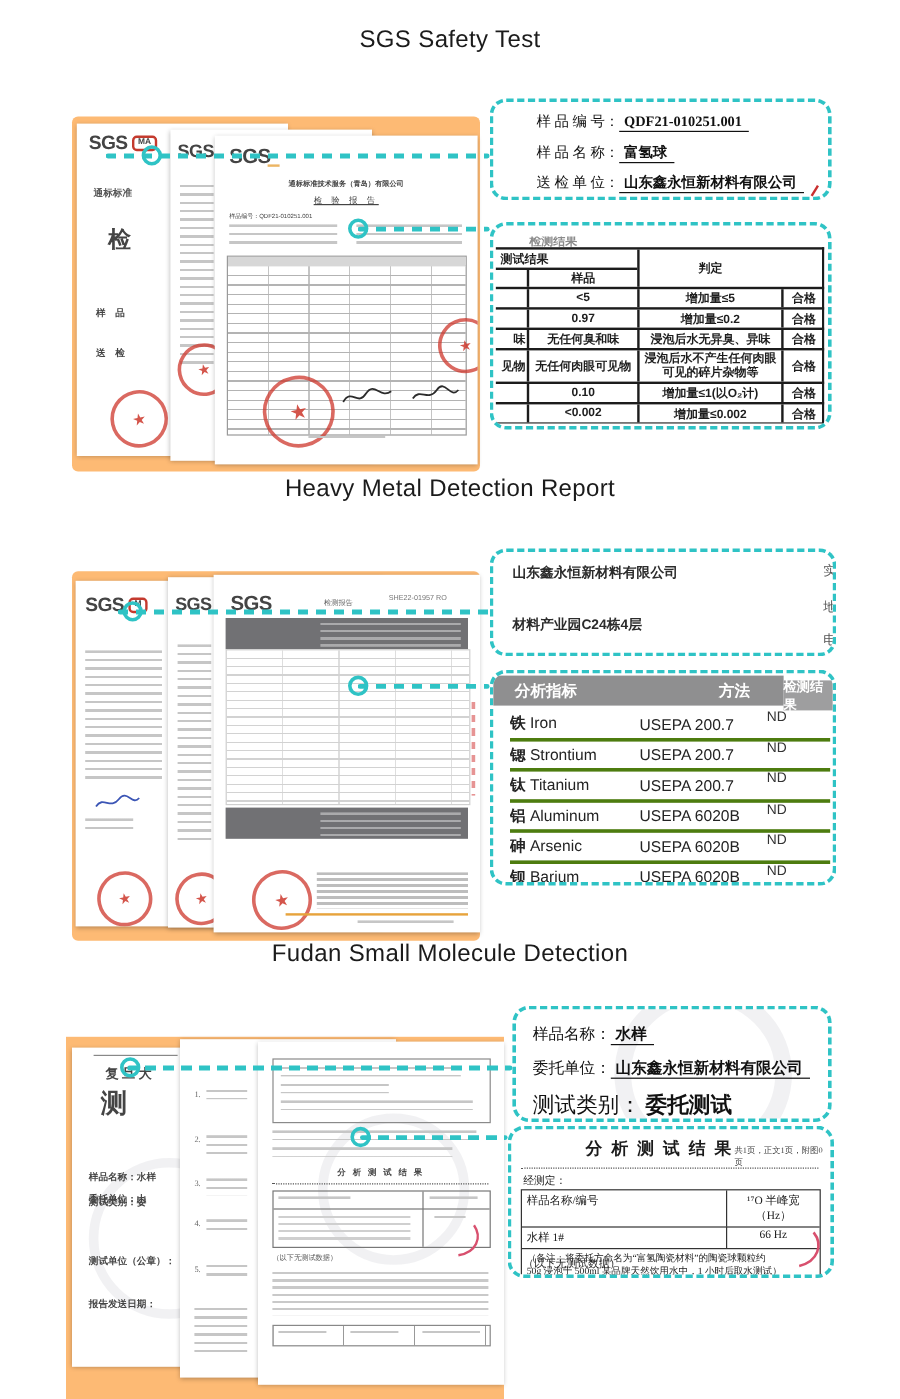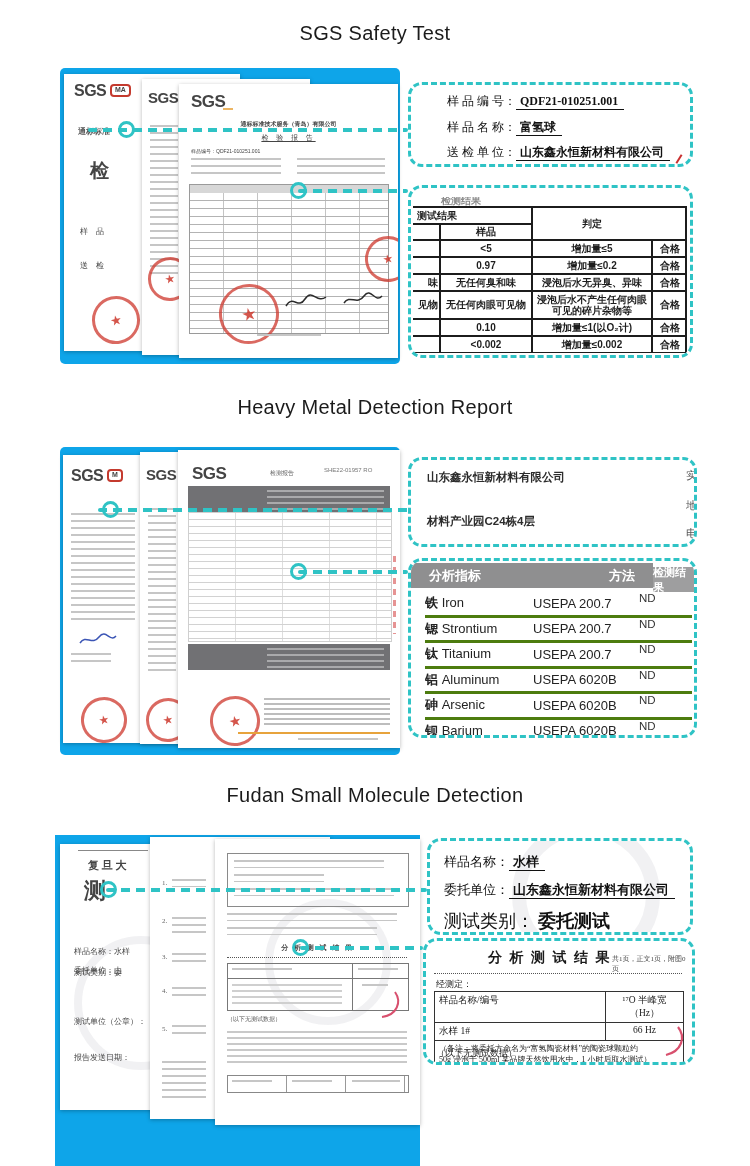--- a/index.html
+++ b/index.html
@@ -1,41 +1,41 @@
 <!DOCTYPE html>
 <html><head>
 <meta charset="utf-8">
 <style>
   html,body{margin:0;padding:0;background:#fff;}
   .page{position:relative;width:750px;height:1166px;background:#fff;overflow:hidden;
         font-family:"Liberation Sans",sans-serif;color:#222;}
   .sec-title{position:absolute;left:0;width:750px;text-align:center;font-size:20px;color:#1b1b1b;letter-spacing:.3px;}
   
-  .panel{position:absolute;background:#0ea5e9;border-radius:5px;}
+  .panel{position:absolute;background:#fdba74;border-radius:5px;margin-top:29px;}
   .pg{position:absolute;background:#fff;box-shadow:0 1px 4px rgba(0,0,0,.28);overflow:hidden;}
   .sgs{font-weight:bold;color:#515154;font-family:"Liberation Sans",sans-serif;letter-spacing:-.5px;}
   .sgs-tick{position:absolute;width:10px;height:2px;background:#e7a33c;opacity:.8;}
   .cma{display:inline-block;border:2px solid #c43a2e;border-radius:4px;color:#c43a2e;
        font-weight:bold;padding:0 3px;line-height:1.25;}
   .bars{background-image:repeating-linear-gradient(180deg,#c6c6c6 0 2px,transparent 2px 7px);}
   .mini-table{border:1px solid #9a9a9a;
       background-image:repeating-linear-gradient(180deg,transparent 0 7px,#b3b3b3 7px 8px),
                        repeating-linear-gradient(90deg,transparent 0 33px,#c4c4c4 33px 34px);}
   .mini-head{background:#d7d7d7;}
   .darkblk{background:#717174;
       background-image:repeating-linear-gradient(180deg,rgba(255,255,255,.4) 0 2px,transparent 2px 6px);
       background-size:58% 78%;background-position:right 6px top 4px;background-repeat:no-repeat;}
   .rowsblk{background-image:repeating-linear-gradient(180deg,transparent 0 6px,#d2d2d2 6px 7px),
       repeating-linear-gradient(90deg,transparent 0 46px,#dedede 46px 47px);border:1px solid #cfcfcf;}
   .stamp{position:absolute;border:3px solid rgba(205,55,44,.75);border-radius:50%;
          display:flex;align-items:center;justify-content:center;color:rgba(205,55,44,.85);
          transform:rotate(-12deg);background:transparent;}
   .stamp .star{line-height:1;}
   .wm{position:absolute;border-radius:50%;border:8px solid rgba(120,120,135,.10);}
-  .t5{font-size:5px;} .t6{font-size:6px;} .t7{font-size:7px;} .t8{font-size:8px;}
+  .t5{font-size:5px;} .t6{font-size:6px;} .t7{font-size:7px;} .t8{font-size:8px;font-weight:bold;}
   .doctext{color:#444;position:absolute;}
   .serif{font-family:"Liberation Serif",serif;}
   
   .dash{position:absolute;height:4px;border-radius:2px;
         background:repeating-linear-gradient(90deg,#2fc3c5 0 9px,transparent 9px 15px);}
   .ring{position:absolute;width:11px;height:11px;border:3.5px solid #2fc3c5;border-radius:50%;background:transparent;}
   
   .callout{position:absolute;border:3px dashed #2fc3c5;border-radius:14px;background:#fff;}
   .lblrow{position:absolute;white-space:nowrap;font-family:"Liberation Serif",serif;color:#111;}
   .lblrow .val{border-bottom:1.5px solid #111;padding:0 6px 1px 4px;font-weight:bold;}
@@ -255,21 +255,21 @@
       <span>材料产业园C24栋4层</span>
     </div>
     <span style="position:absolute;right:-3px;top:8px;font-size:11px;color:#555">实</span>
     <span style="position:absolute;right:-3px;top:38px;font-size:11px;color:#555">地</span>
     <span style="position:absolute;right:-3px;top:66px;font-size:11px;color:#555">电</span>
   </div>
 
   <div class="callout" style="left:408px;top:558px;width:283px;height:174px;overflow:hidden">
     <div class="mt-band" style="left:0;top:2px;width:242px;display:flex;align-items:center">
       <span style="padding-left:18px;font-size:13px">分析指标</span>
-      <span style="margin-left:auto;padding-right:18px;font-size:13px">方法</span>
+      <span style="margin-left:auto;padding-right:28px;font-size:13px">方法</span>
     </div>
     <div class="mt-tab" style="left:242px;top:6px;width:41px">检测结果</div>
     <div class="mt-rows" style="left:14px;top:31px;right:2px;bottom:0">
       <div class="mt-row">
           <span><b class="cn">铁</b> <span>Iron</span></span>
           <span>USEPA 200.7</span>
           <span class="res">ND</span>
         </div>
       <div class="mt-row">
           <span><b class="cn">锶</b> <span>Strontium</span></span>

